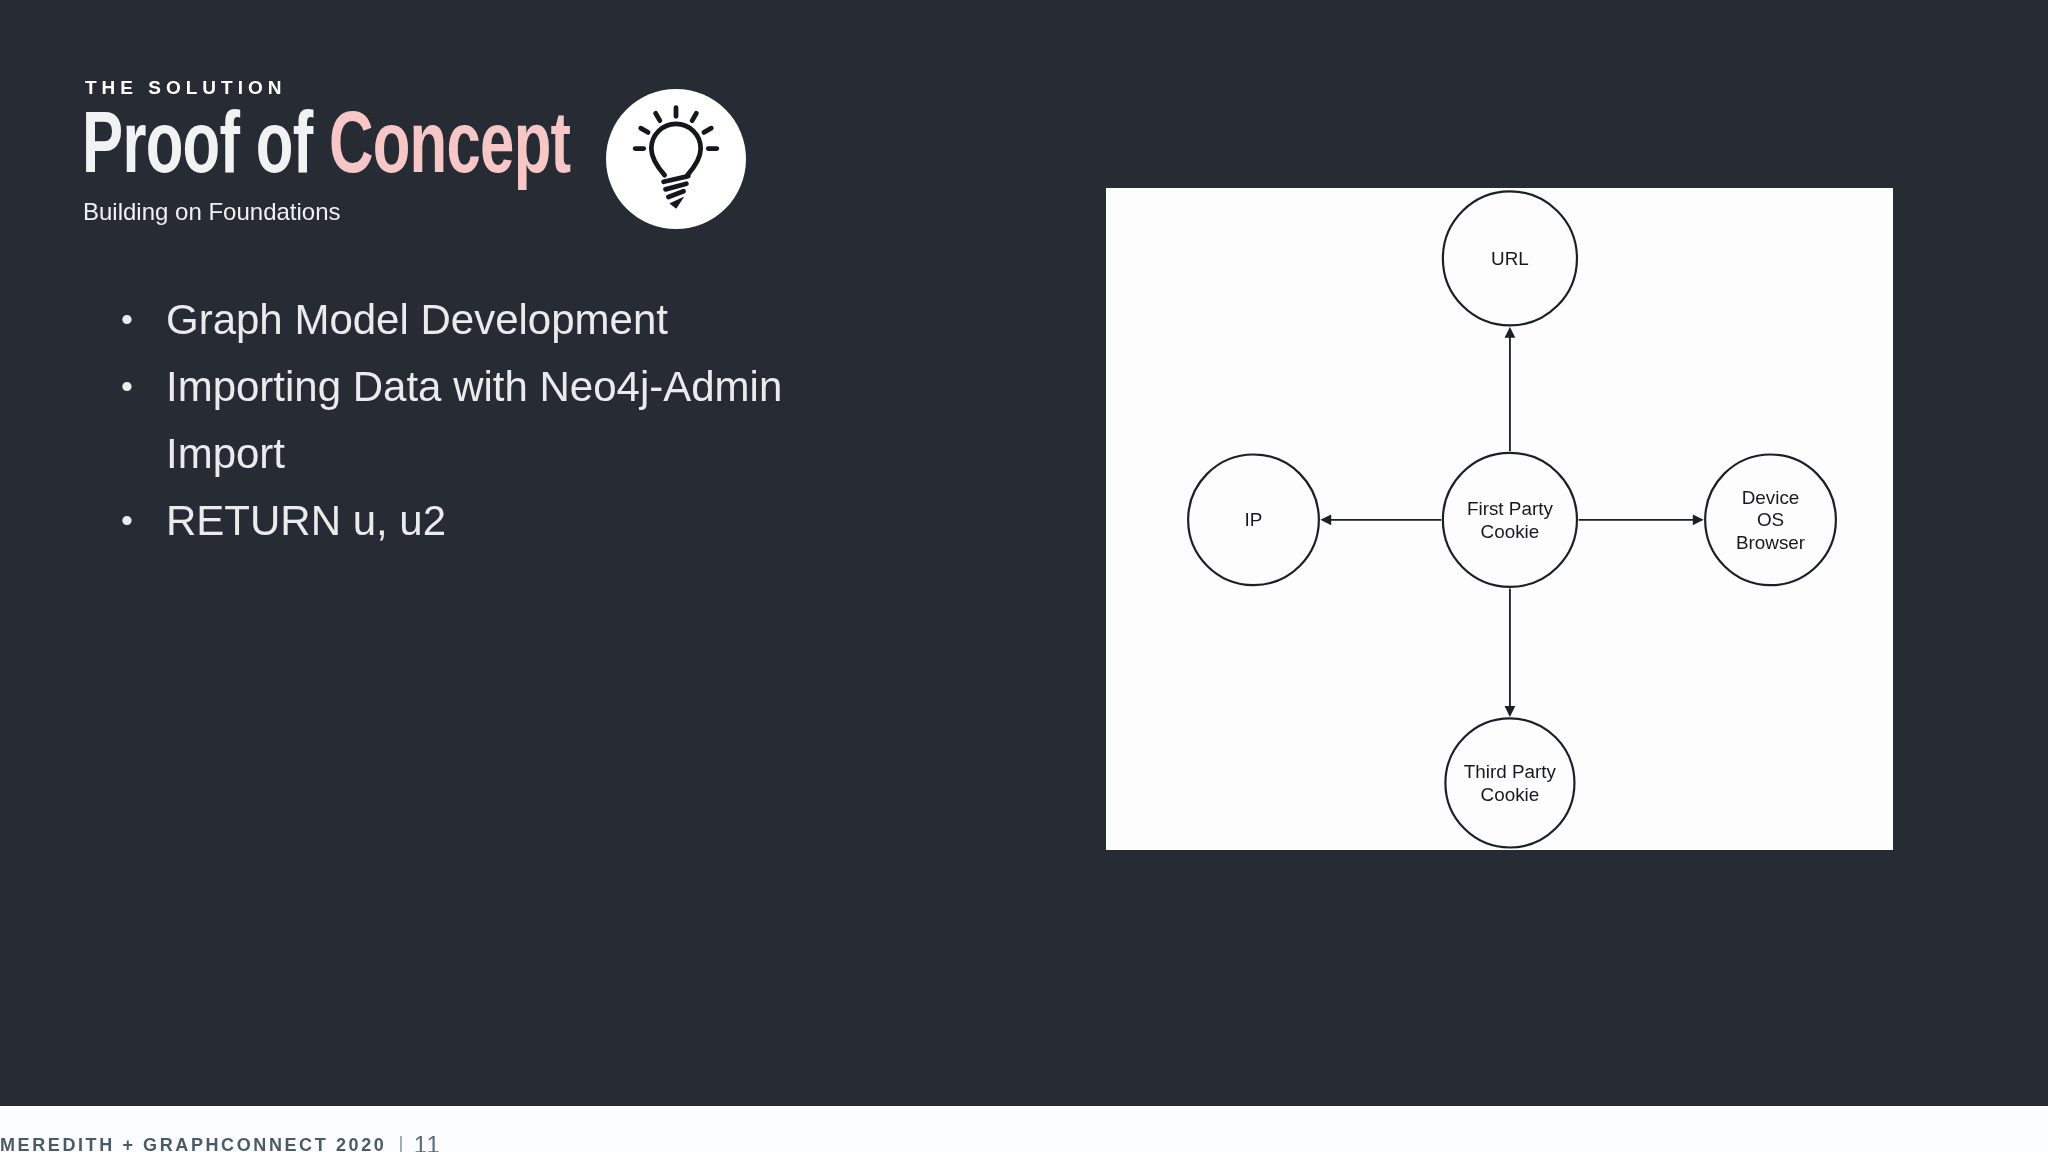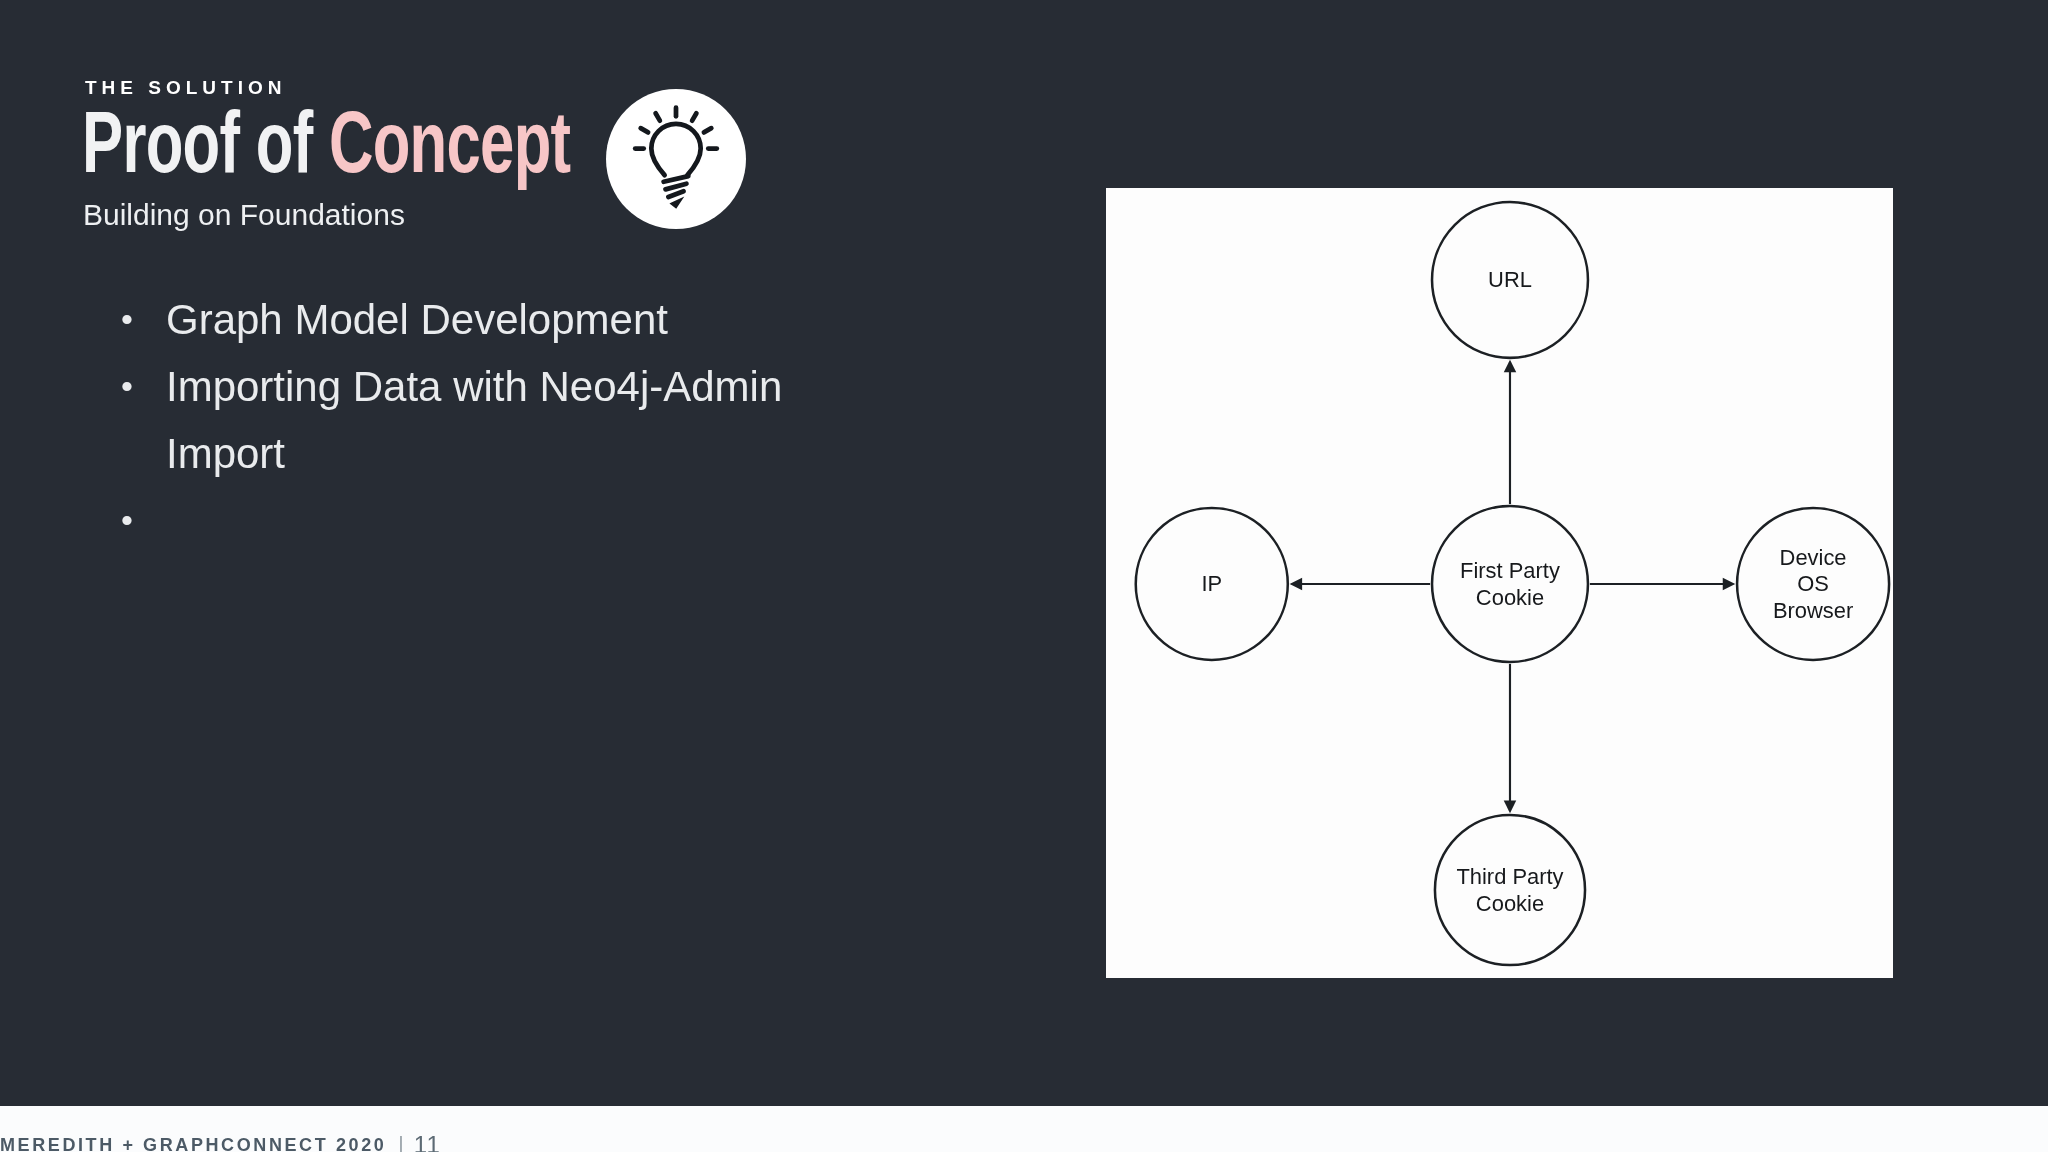--- a/index.html
+++ b/index.html
@@ -25,21 +25,21 @@
   }
   .title{
     position:absolute;left:82px;top:66px;
     font-size:88px;font-weight:700;line-height:1;letter-spacing:-1px;
     color:var(--title);white-space:nowrap;
     transform:scaleX(0.70);transform-origin:0 0;
   }
   .title .t-accent{color:var(--accent);}
   .subtitle{
     position:absolute;left:83px;top:166px;
-    font-size:30px;font-weight:400;color:#eef0f2;
+    font-size:24px;font-weight:400;color:#eef0f2;
   }
   .icon-badge{
     position:absolute;left:606px;top:57px;width:140px;height:140px;
     background:#ffffff;border-radius:50%;
     display:flex;align-items:center;justify-content:center;
   }
   .icon-badge svg{width:96px;height:112px;}
 
   
   .bullets{
@@ -47,21 +47,21 @@
     list-style:none;
     font-size:42px;line-height:67px;font-weight:400;color:var(--body);
   }
   .bullets li{display:flex;}
   .bullets .dot{
     width:63px;flex:0 0 63px;padding-left:18px;
     font-size:34px;
   }
   
   .panel{
-    position:absolute;left:1106px;top:156px;width:787px;height:790px;
+    position:absolute;left:1106px;top:156px;width:787px;height:662px;
     background:var(--panel);
     padding-left:20px;
   }
   .panel svg{width:100%;height:100%;display:block;}
 
   
   .footer{
     position:absolute;left:0;right:0;bottom:0;height:78px;
     background:var(--footer-bg);
     display:flex;align-items:center;
@@ -113,20 +113,21 @@
       <li>
         <span class="dot">•</span>
         <div>
           <div>Importing Data with Neo4j-Admin</div>
           <div>Import</div>
         </div>
       </li>
       <li>
         <span class="dot">•</span>
         <div>
+          <div>RETURN u, u2</div>
         </div>
       </li>
     </ul>
 
   <div class="panel">
     <svg id="diagram" viewBox="0 0 787 790">
         <defs>
           <marker id="arrowhead" viewBox="0 0 14 14" refX="11" refY="7" markerWidth="15" markerHeight="15" markerUnits="userSpaceOnUse" orient="auto">
             <path d="M1,1 L13,7 L1,13 Z" fill="#1c2024"></path>
           </marker>

